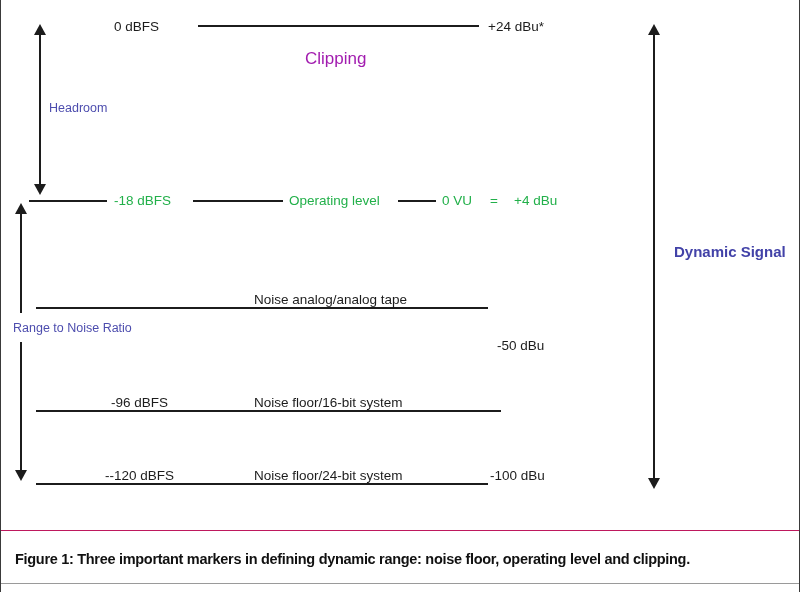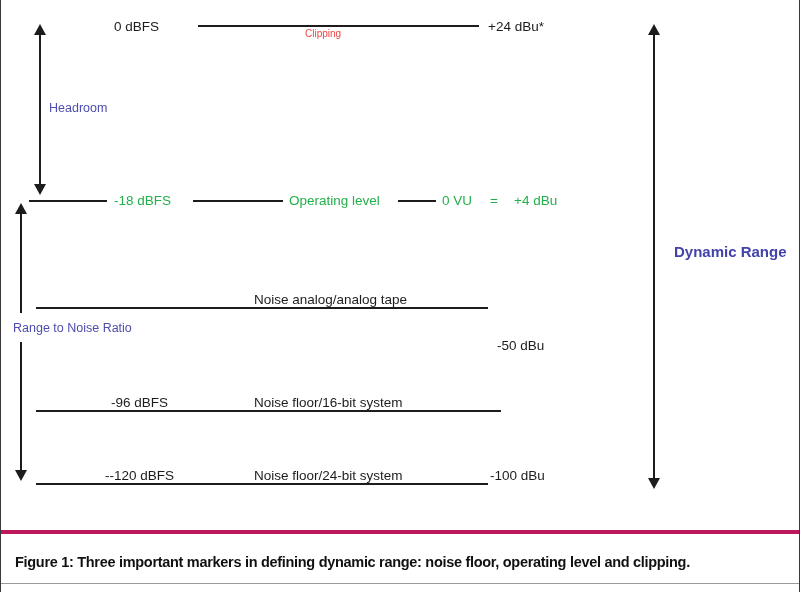--- a/index.html
+++ b/index.html
@@ -41,22 +41,23 @@
   
   .t-black {
     color: #1c1c1c;
     font-size: 13.5px;
   }
   .t-green {
     color: #22b04a;
     font-size: 13.5px;
   }
   .t-pink {
-    color: #ef4444;
-    font-size: 10px;
+    color: #a21caf;
+    font-size: 17px;
+    margin-top: 21px;
   }
   .t-blue {
     color: #4d4dae;
     font-size: 12.5px;
   }
   .t-blue-bold {
     color: #4242a8;
     font-size: 15px;
     font-weight: bold;
   }
@@ -72,21 +73,21 @@
   .arrow-down { border-top: 11px solid #1c1c1c; }
 
   
   #footer-zone {
     position: absolute;
     left: 0;
     right: 0;
     bottom: 0;
     height: 62px;
     background: #ffffff;
-    border-top: 4px solid #be185d;
+    border-top: 1px solid #be185d;
     box-sizing: border-box;
   }
   #figure-caption {
     position: absolute;
     left: 14px;
     top: 20px;
     font-size: 14.5px;
     font-weight: bold;
     color: #111111;
     letter-spacing: -0.3px;
@@ -120,21 +121,21 @@
 
   <div class="arrow-up abs" style="left:14px; top:203px;"></div>
   <div class="vline" style="left:19px; top:209px; height:104px;"></div>
   <div class="vline" style="left:19px; top:342px; height:130px;"></div>
   <div class="arrow-down abs" style="left:14px; top:470px;"></div>
   <div class="lbl t-blue" style="left:12px; top:322px;">Range to Noise Ratio</div>
 
   <div class="arrow-up abs" style="left:647px; top:24px;"></div>
   <div class="vline" style="left:652px; top:30px; height:448px;"></div>
   <div class="arrow-down abs" style="left:647px; top:478px;"></div>
-  <div class="lbl t-blue-bold" style="left:673px; top:244px;">Dynamic Range</div>
+  <div class="lbl t-blue-bold" style="left:673px; top:244px;">Dynamic Signal</div>
 
   <div class="lbl t-black" style="left:113px; top:20px;">0 dBFS</div>
   <div class="hline" style="left:197px; top:25px; width:281px;"></div>
   <div class="lbl t-pink" style="left:304px; top:29px;">Clipping</div>
   <div class="lbl t-black" style="left:487px; top:20px;">+24 dBu*</div>
 
   <div class="hline" style="left:28px; top:200px; width:78px;"></div>
   <div class="lbl t-green" style="left:113px; top:194px;text-align:center;">-18 dBFS</div>
   <div class="hline" style="left:192px; top:200px; width:90px;"></div>
   <div class="lbl t-green" style="left:288px; top:194px;">Operating level</div>

